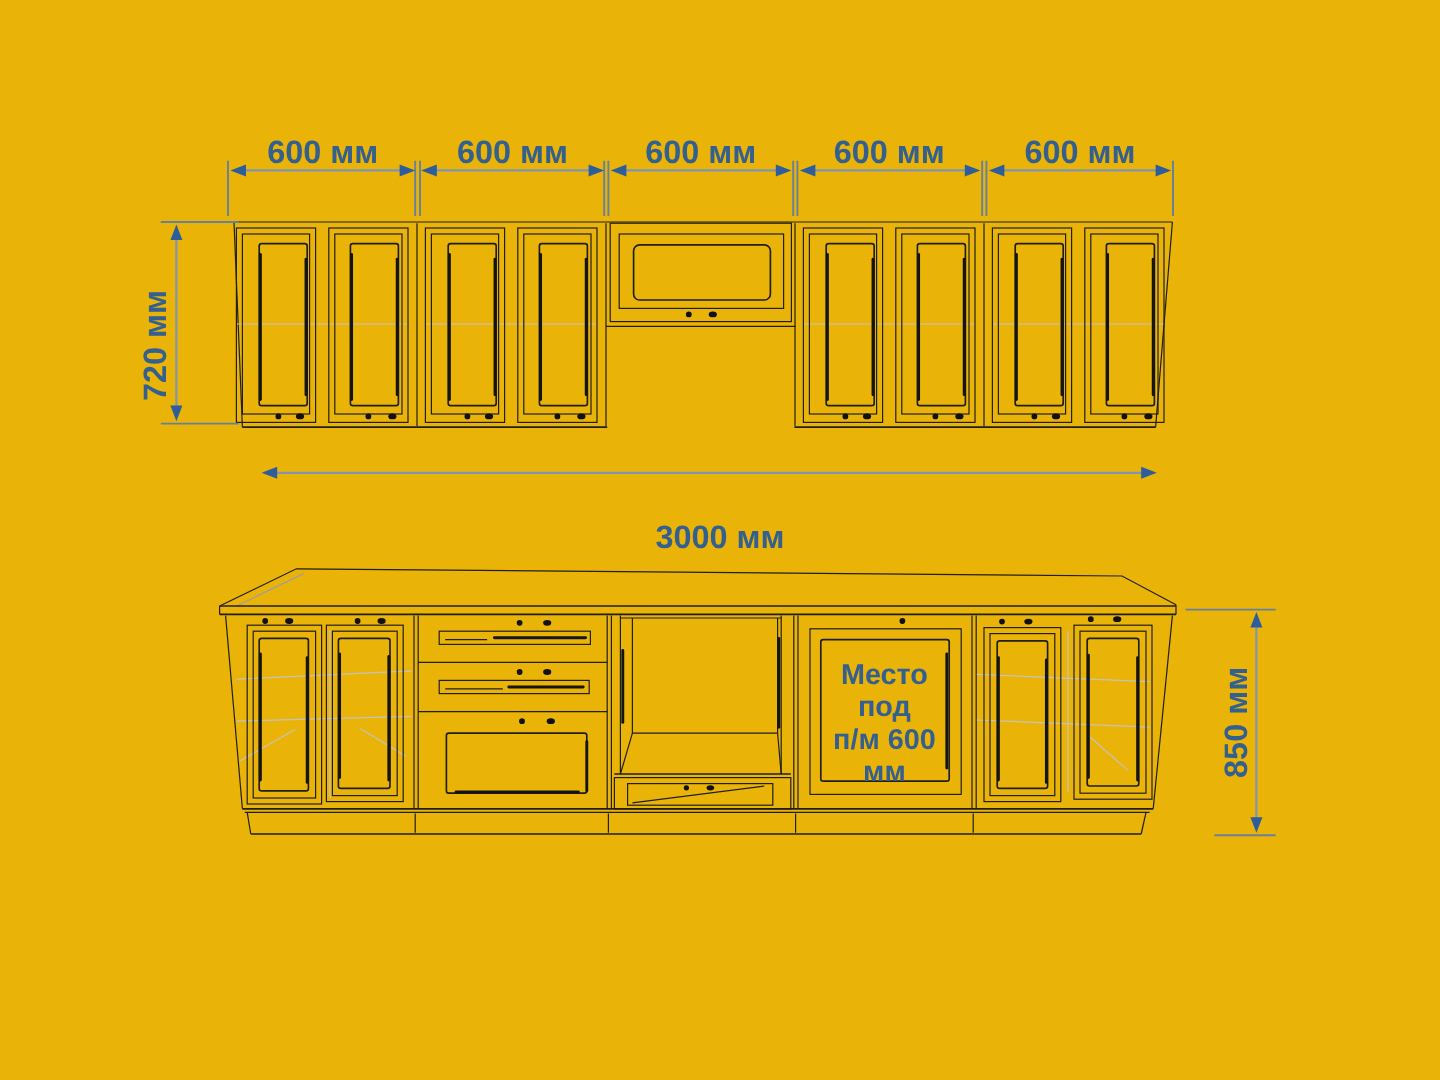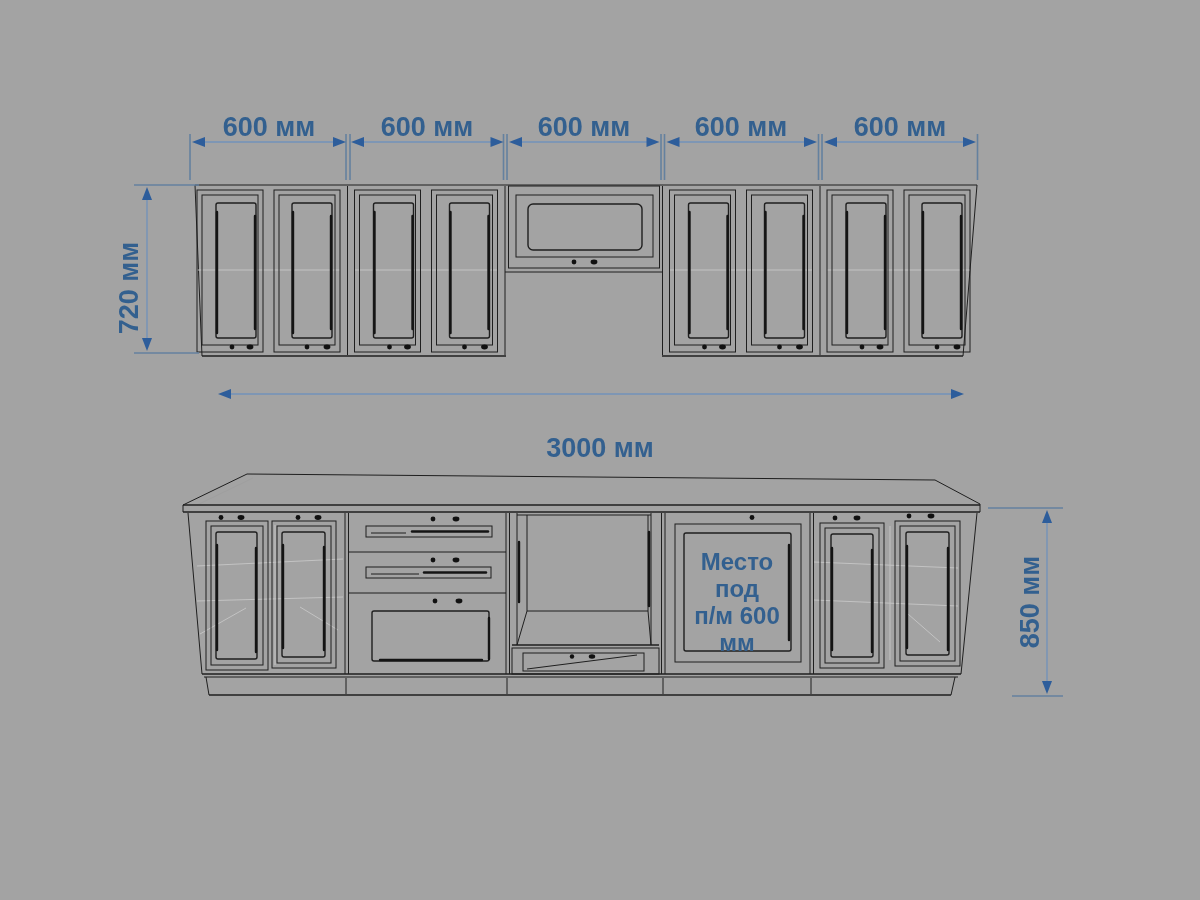--- a/index.html
+++ b/index.html
@@ -1,16 +1,16 @@
 <!DOCTYPE html>
 <html><head>
 <meta charset="utf-8">
 <style>
   html,body{margin:0;padding:0;background:#ffffff;}
-  #stage{position:relative;width:1200px;height:900px;background:#a3a3a3;overflow:hidden;
+  #stage{position:relative;width:1200px;height:900px;background:#eab308;overflow:hidden;
          font-family:"Liberation Sans", sans-serif;}
   svg{position:absolute;left:0;top:0;}
   
   .ln  {stroke:#1f1f1f;stroke-width:1;fill:none;}
   .lnt {stroke:#1f1f1f;stroke-width:1.4;fill:none;}
   .ln2 {stroke:#141414;stroke-width:2.4;fill:none;stroke-linecap:round;}
   .hid {stroke:#c3c3c3;stroke-width:1;fill:none;}
   .hid2{stroke:#9f9f9f;stroke-width:1;fill:none;}
   .dot {fill:#111;stroke:none;}
   

